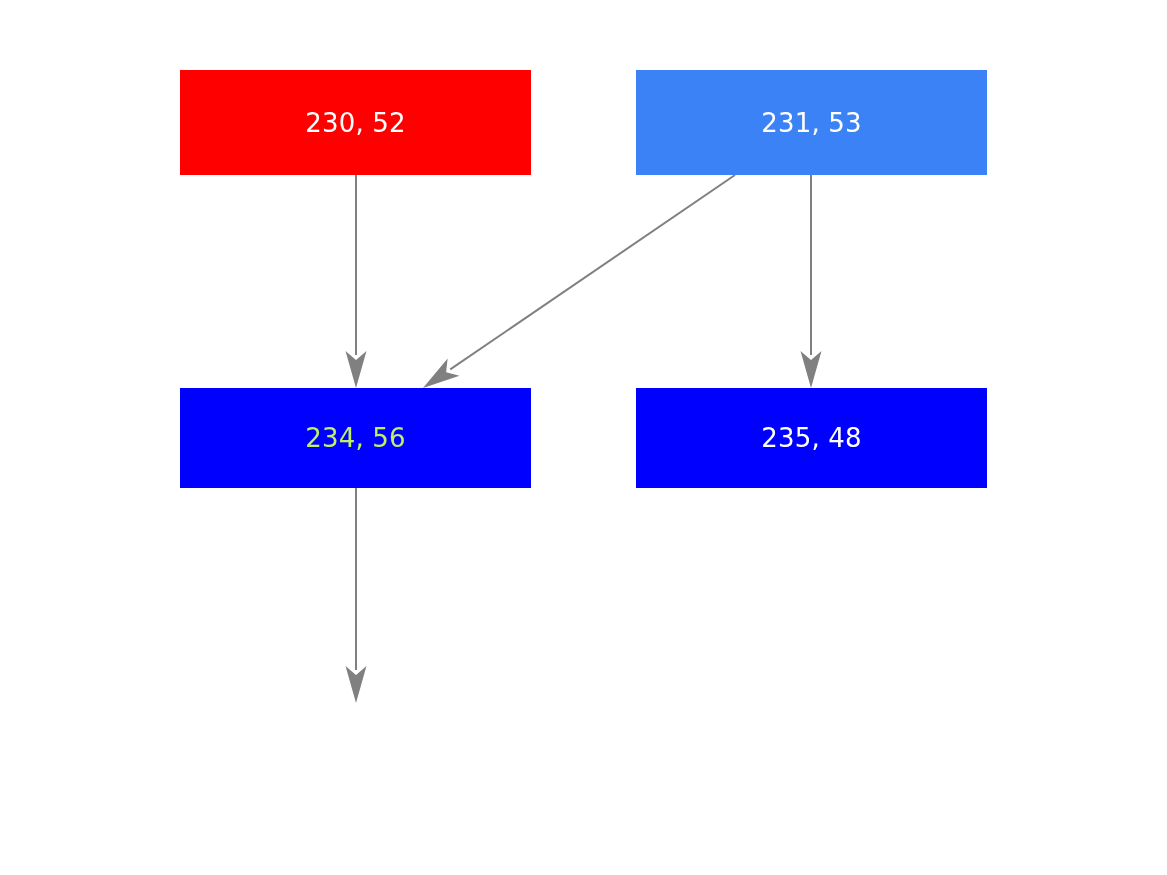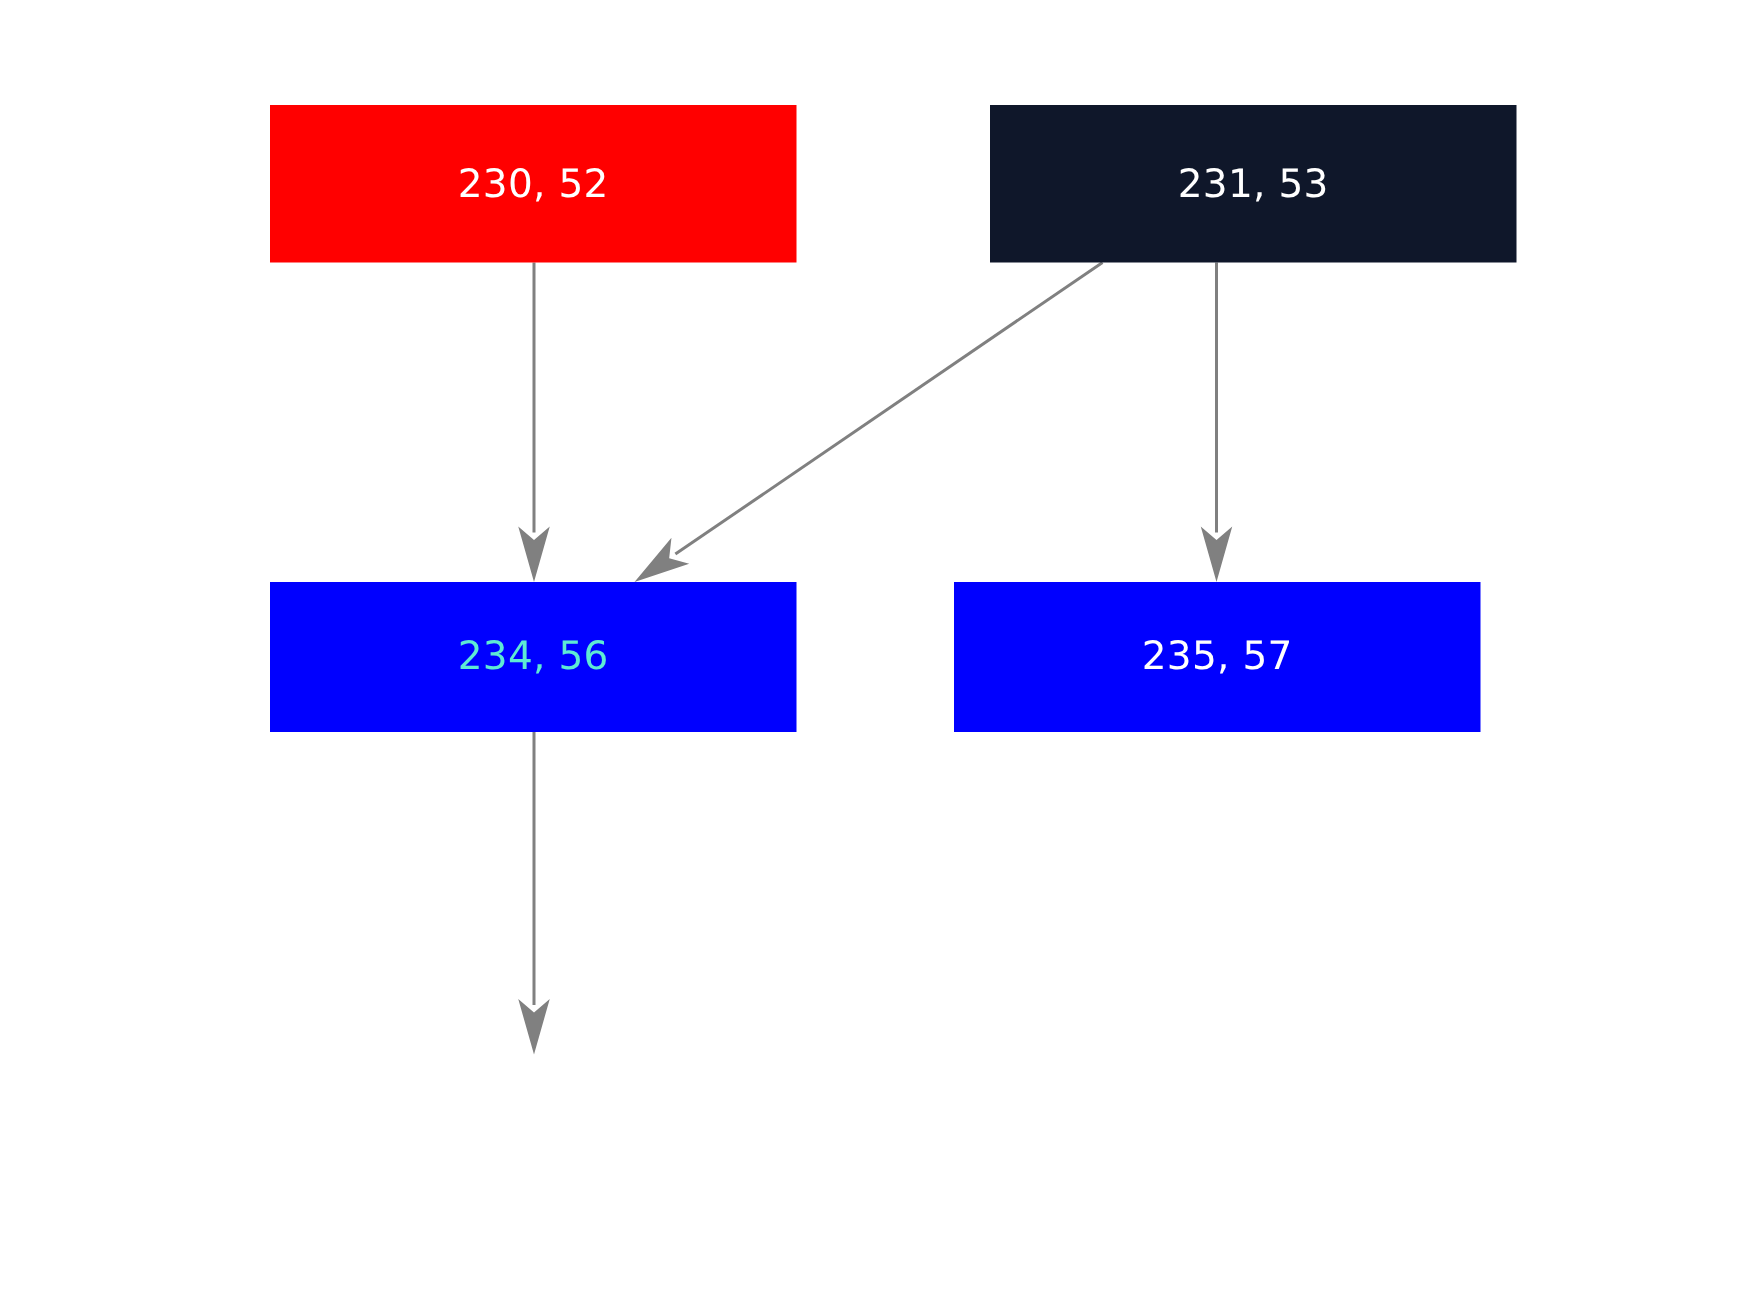--- a/index.html
+++ b/index.html
@@ -66,26 +66,26 @@
         <polygon points="811.00,388.00 800.50,351.00 811.00,360.00 821.50,351.00" fill="#808080"></polygon>
         <line x1="356" y1="488" x2="356" y2="670" stroke="#808080" stroke-width="2"></line>
         <polygon points="356.00,703.00 345.50,666.00 356.00,675.00 366.50,666.00" fill="#808080"></polygon>
       </g>
   </svg>
 
   <div class="node" id="node-0" style="left: 180px; top: 70px; width: 351px; height: 105px; background: rgb(255, 0, 0); color: rgb(255, 255, 255);">
     <span class="node-label">230, 52</span>
   </div>
 
-  <div class="node" id="node-1" style="left: 636px; top: 70px; width: 351px; height: 105px; background: #0f172a; color: rgb(255, 255, 255); margin-left: 24px;">
+  <div class="node" id="node-1" style="left: 636px; top: 70px; width: 351px; height: 105px; background: #3b82f6; color: rgb(255, 255, 255);">
     <span class="node-label">231, 53</span>
   </div>
 
-  <div class="node" id="node-2" style="left: 180px; top: 388px; width: 351px; height: 100px; background: rgb(0, 0, 255); color: #5eead4;">
+  <div class="node" id="node-2" style="left: 180px; top: 388px; width: 351px; height: 100px; background: rgb(0, 0, 255); color: #bef264;">
     <span class="node-label">234, 56</span>
   </div>
 
   <div class="node" id="node-3" style="left: 636px; top: 388px; width: 351px; height: 100px; background: rgb(0, 0, 255); color: rgb(255, 255, 255);">
-    <span class="node-label">235, 57</span>
+    <span class="node-label">235, 48</span>
   </div>
 
 
 </div>
 
 </body></html>

